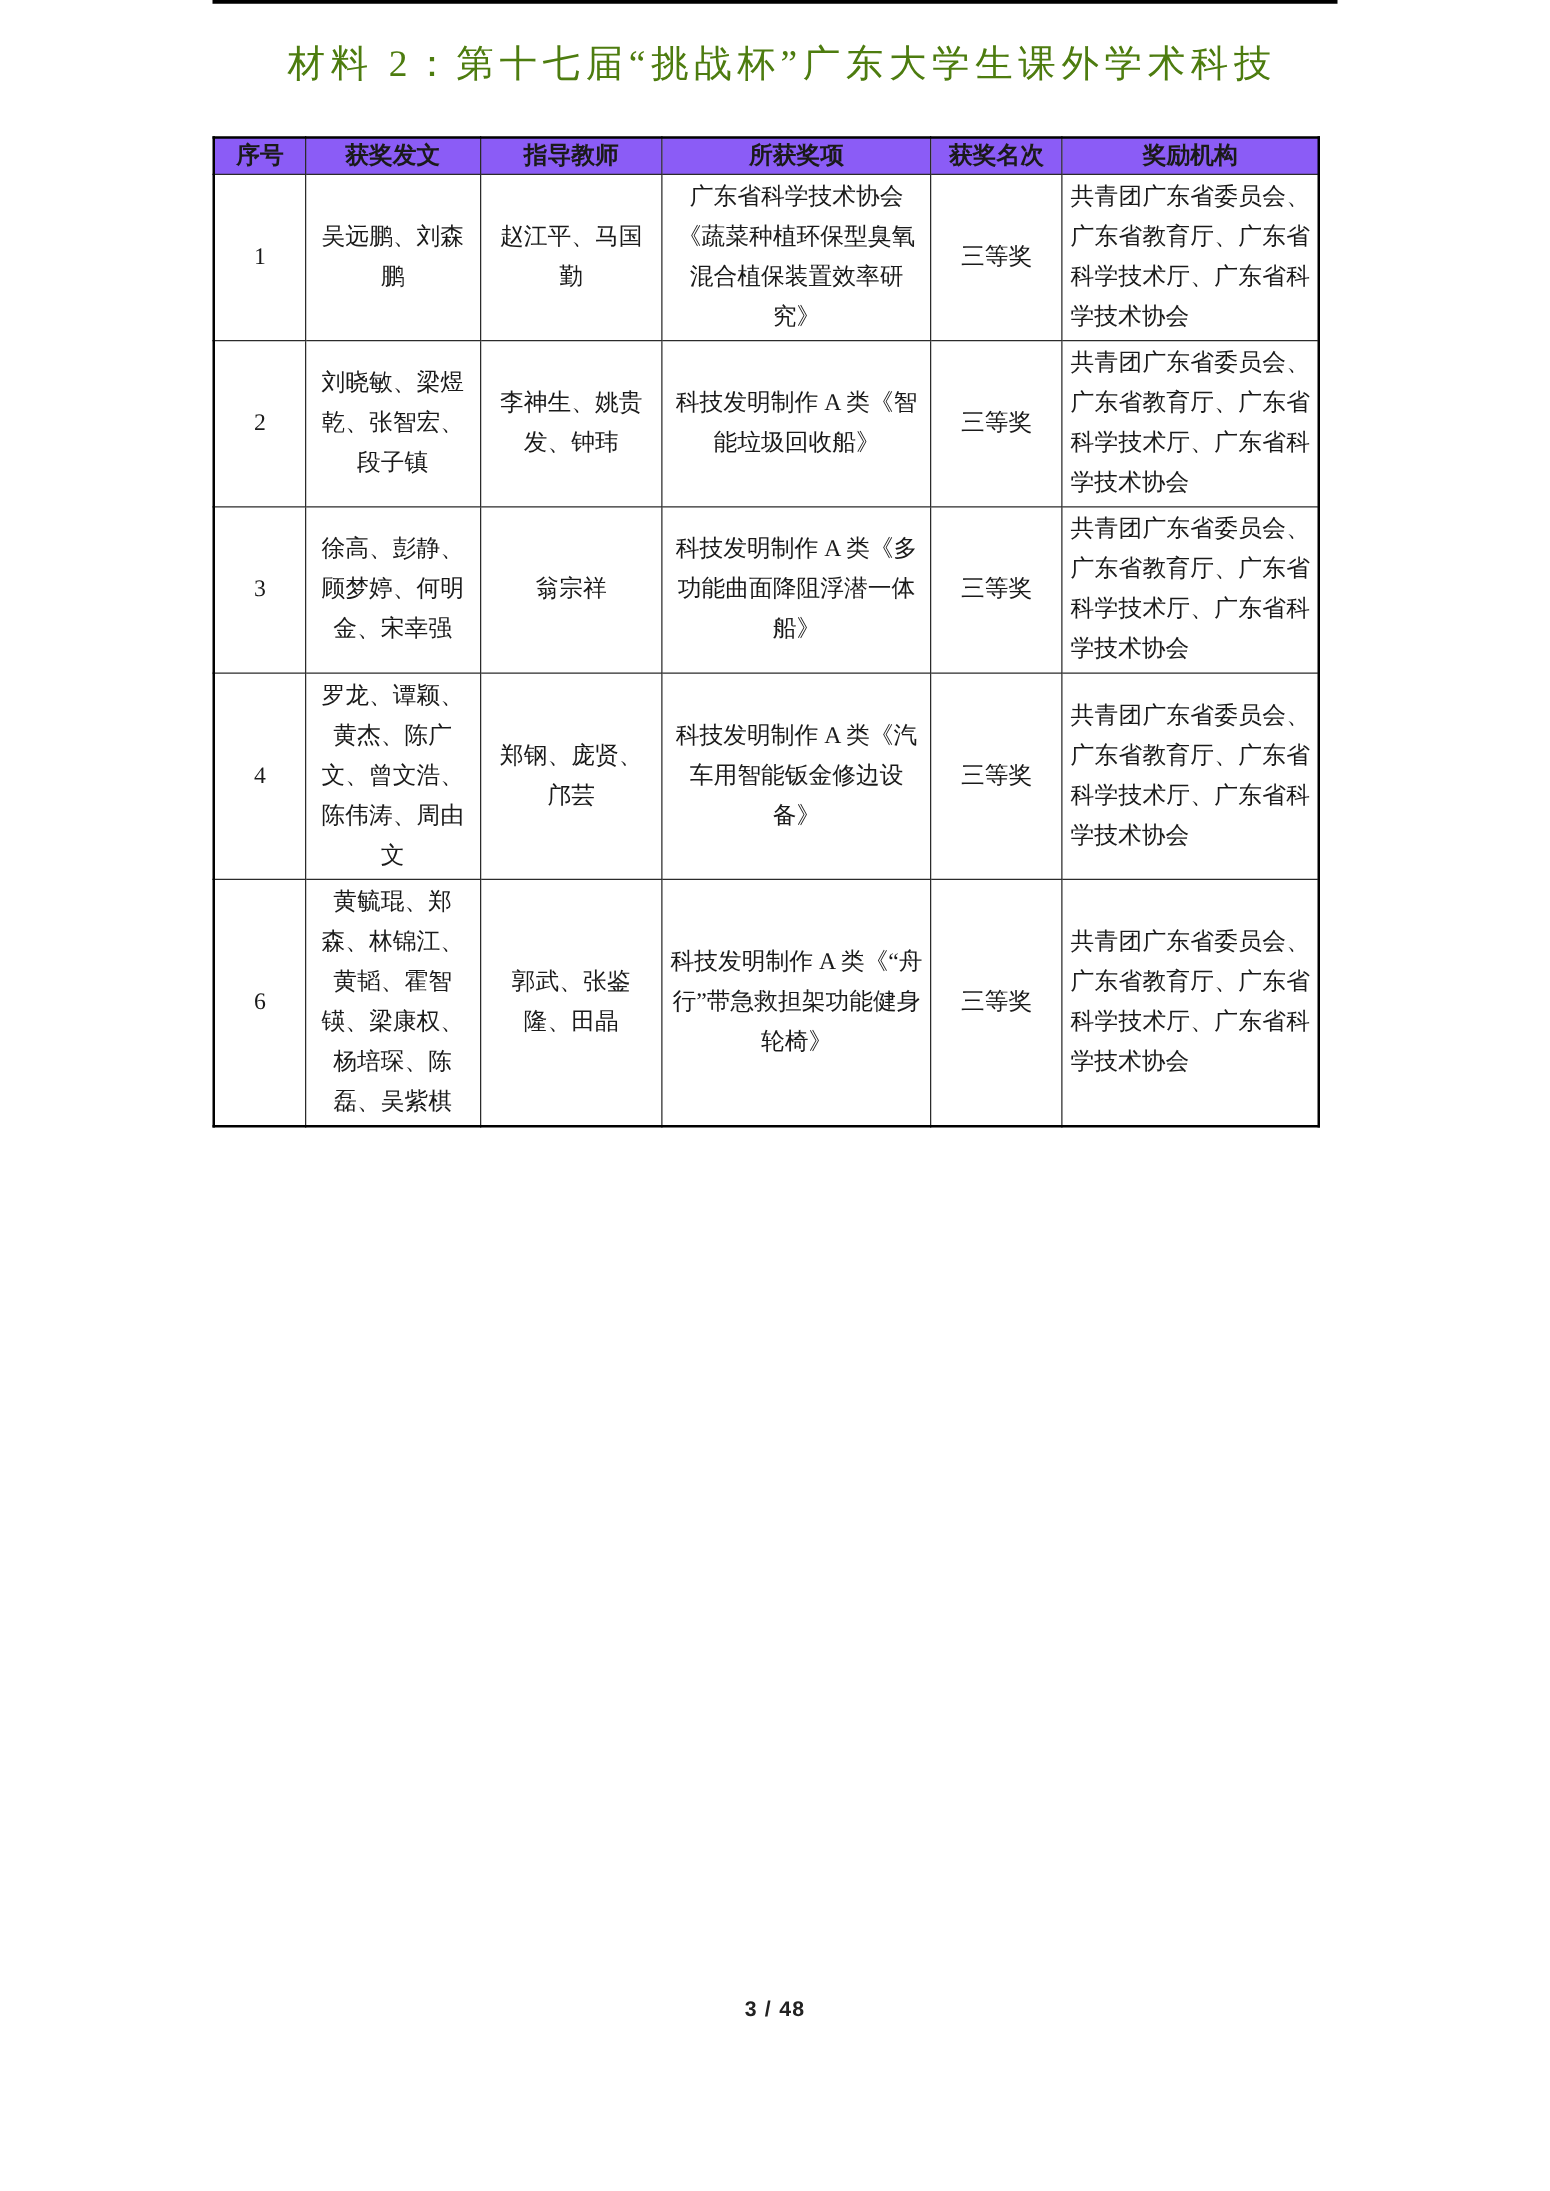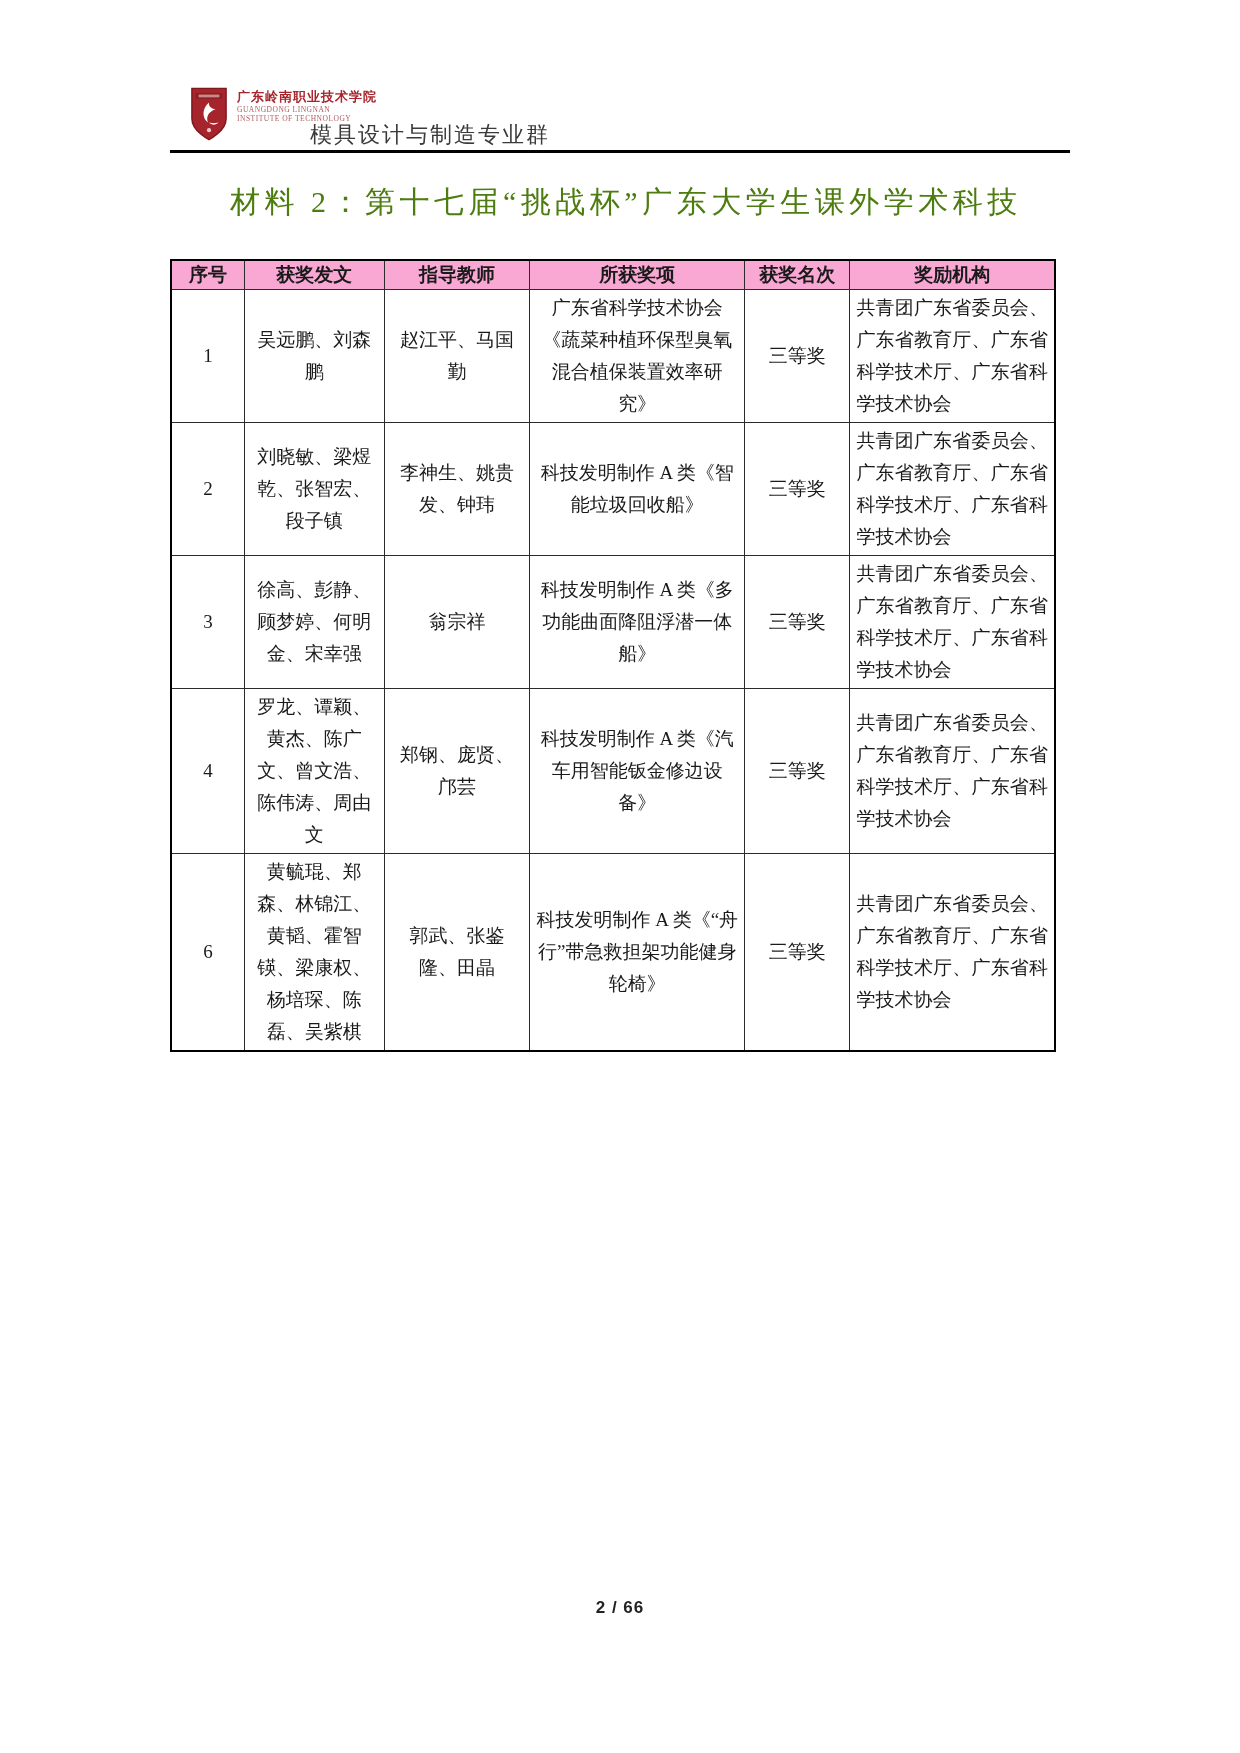--- a/index.html
+++ b/index.html
@@ -40,21 +40,21 @@
                  border: 2px solid #000; table-layout: fixed; }
   table.awards th, table.awards td {
     border: 1px solid #2b2b2b;
     font-size: 19px;
     line-height: 32px;
     vertical-align: middle;
     padding: 2px 6px;
     word-break: break-all;
   }
   table.awards th {
-    background: #f9a8d4;
+    background: #8b5cf6;
     height: 22px;
     font-weight: bold;
     text-align: center;
     line-height: 24px;
     padding: 2px 2px;
   }
   td.col-no, td.col-students, td.col-teachers, td.col-award, td.col-rank { text-align: center; }
   td.col-org { text-align: justify; text-justify: inter-character; padding: 2px 9px; }
   .w-no { width: 8.3%; } .w-students { width: 15.8%; } .w-teachers { width: 16.5%; }
   .w-award { width: 24.3%; } .w-rank { width: 11.9%; } .w-org { width: 23.2%; }
@@ -72,36 +72,20 @@
                  text-align: center; font-family: "Liberation Sans", sans-serif;
                  font-size: 17px; font-weight: 600; color: #222; letter-spacing: 1px; }
 </style>
 </head>
 <body>
 
 <div class="page">
 
   <div class="content">
 
-    <div class="header-band">
-      <svg class="shield" viewBox="0 0 40 58" xmlns="http://www.w3.org/2000/svg">
-        <path d="M2 2 H38 V34 C38 47 20 56 20 56 C20 56 2 47 2 34 Z" fill="#a6242b" stroke="#7e181d" stroke-width="1.5"></path>
-        <rect x="6" y="7" width="28" height="6" fill="#8c1d22"></rect>
-        <rect x="9" y="8.5" width="22" height="3" fill="#c9888b"></rect>
-        <path d="M20 17 C13 23 12 33 19 38 C16 31 21 26 27 24 C22 23.5 19.5 21 20 17 Z
-                 M20 38 C23 41 27 41 30 38 C26 39 23 39 20 38 Z" fill="#ffffff"></path>
-        <circle cx="20" cy="46" r="2.2" fill="#e8c9ca"></circle>
-      </svg>
-      <div class="logo-text">
-        <div class="logo-cn">广东岭南职业技术学院</div>
-        <div class="logo-en">GUANGDONG LINGNAN
-INSTITUTE OF TECHNOLOGY</div>
-      </div>
-      <div class="dept">模具设计与制造专业群</div>
-    </div>
     <div class="header-rule"></div>
 
     <h1 class="doc-title">
       <span class="t1">材料 2：第十七届“挑战杯”广东大学生课外学术科技</span>
     </h1>
 
     <table class="awards">
       <colgroup>
         <col class="w-no">
           <col class="w-students">
@@ -159,14 +143,14 @@
             <td class="col-teachers">郭武、张鉴隆、田晶</td>
             <td class="col-award">科技发明制作 A 类《“舟行”带急救担架功能健身轮椅》</td>
             <td class="col-rank">三等奖</td>
             <td class="col-org">共青团广东省委员会、广东省教育厅、广东省科学技术厅、广东省科学技术协会</td>
           </tr>
         </tbody>
     </table>
 
   </div>
 
-  <div class="page-number">2 / 66</div>
+  <div class="page-number">3 / 48</div>
 </div>
 
 </body></html>

